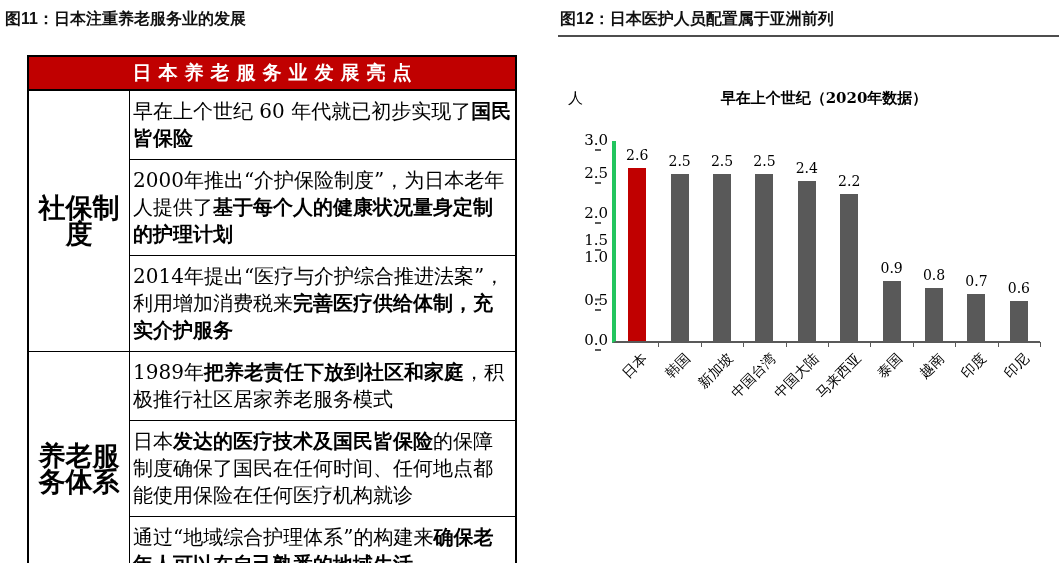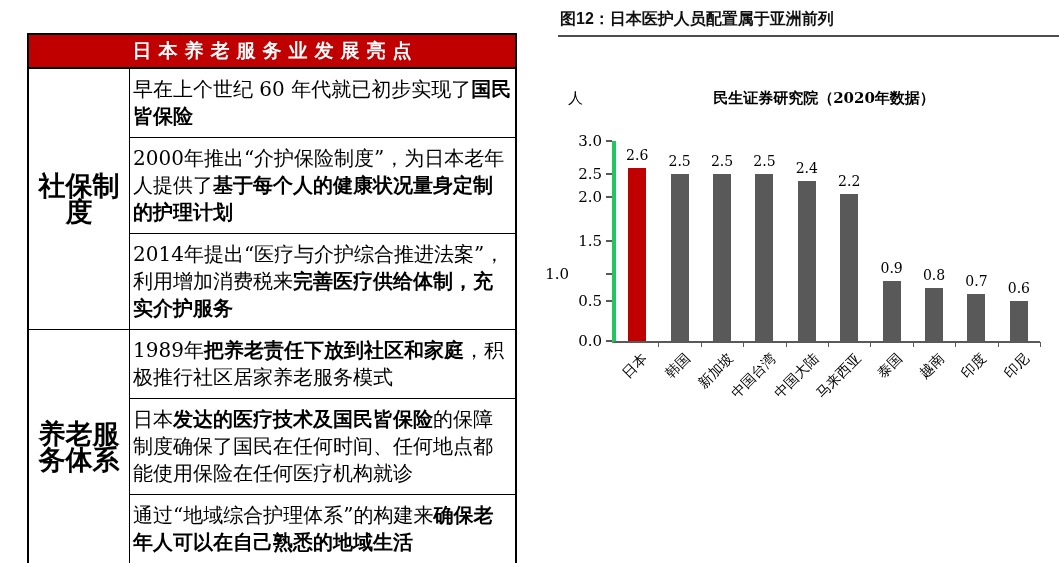--- a/index.html
+++ b/index.html
@@ -25,41 +25,42 @@
   .footer-rule{height:2px;background:#595959;}
   .source{margin:7px 2px 0 2px;color:#595959;font-size:13.5px;line-height:1.5;}
   
   .chart{position:relative;margin-top:52px;}
   .chart-header{position:relative;height:24px;}
   .unit{position:absolute;left:10px;top:0;font-family:"DejaVu Serif","Liberation Serif",serif;font-size:15px;}
   .chart-title{position:absolute;left:54px;width:424px;text-align:center;font-weight:bold;
         font-family:"DejaVu Serif","Liberation Serif",serif;font-size:15px;}
   .plot-wrap{position:relative;margin-top:28px;height:200px;}
   .y-axis{position:absolute;left:0;top:0;width:54px;height:200px;}
-  .ytick{position:absolute;right:0;display:flex;align-items:center;transform:translateY(-50%);}
+  .ytick{position:absolute;right:0;display:flex;align-items:center;transform:translateY(-50%);flex-direction:column;}
   .ylab{font-family:"DejaVu Serif","Liberation Serif",serif;font-size:15px;margin-right:4px;}
   .ymark{width:6px;height:2px;background:#595959;display:inline-block;}
   .plot{position:absolute;left:54px;top:0;width:424px;height:200px;
         border-left:4px solid #22c55e;border-bottom:2px solid #595959;
         display:flex;align-items:flex-end;}
   .slot{flex:1;position:relative;height:100%;display:flex;align-items:flex-end;justify-content:center;}
   .slot::after{content:"";position:absolute;right:-1px;bottom:-6px;width:1px;height:5px;background:#595959;}
   .bar{width:18px;}
   .val{position:absolute;left:50%;transform:translateX(-50%);
         font-family:"DejaVu Serif","Liberation Serif",serif;font-size:14px;white-space:nowrap;}
   .xlab{position:absolute;top:calc(100% + 9px);left:50%;
         transform:translateX(-94%) rotate(-45deg);transform-origin:right top;
         white-space:nowrap;font-family:"DejaVu Serif","Liberation Serif",serif;font-size:14px;}
 </style>
 </head>
 <body>
 
 <div class="page">
 
   <section class="panel panel-left">
+    <div class="fig-title">图11：日本注重养老服务业的发展</div>
     <div class="title-rule"></div>
 
     <div class="table-wrap">
       <table>
         <thead>
           <tr>
             <th class="tbl-head" colspan="2">日本养老服务业发展亮点</th>
           </tr>
         </thead>
         <tbody>
@@ -89,33 +90,33 @@
 
   </section>
 
   <section class="panel panel-right">
     <div class="fig-title">图12：日本医护人员配置属于亚洲前列</div>
     <div class="title-rule"></div>
 
     <div class="chart">
       <div class="chart-header">
         <span class="unit">人</span>
-        <span class="chart-title">民生证券研究院（2020年数据）</span>
+        <span class="chart-title">早在上个世纪（2020年数据）</span>
       </div>
       <div class="plot-wrap">
         <div class="y-axis">
             <div class="ytick" style="top: 0px;">
               <span class="ylab">3.0</span>
               <span class="ymark"></span>
             </div>
             <div class="ytick" style="top: 33.3333px;">
               <span class="ylab">2.5</span>
               <span class="ymark"></span>
             </div>
-            <div class="ytick" style="top: 56px;">
+            <div class="ytick" style="top: 73px;">
               <span class="ylab">2.0</span>
               <span class="ymark"></span>
             </div>
             <div class="ytick" style="top: 100px;">
               <span class="ylab">1.5</span>
               <span class="ymark"></span>
             </div>
             <div class="ytick" style="top: 133.333px; gap: 33px;">
               <span class="ylab">1.0</span>
               <span class="ymark"></span>

